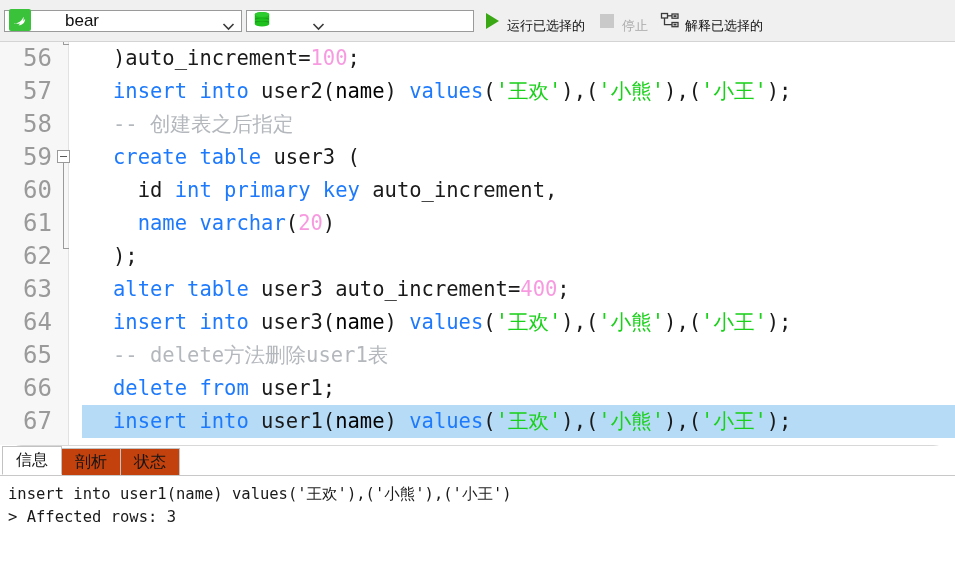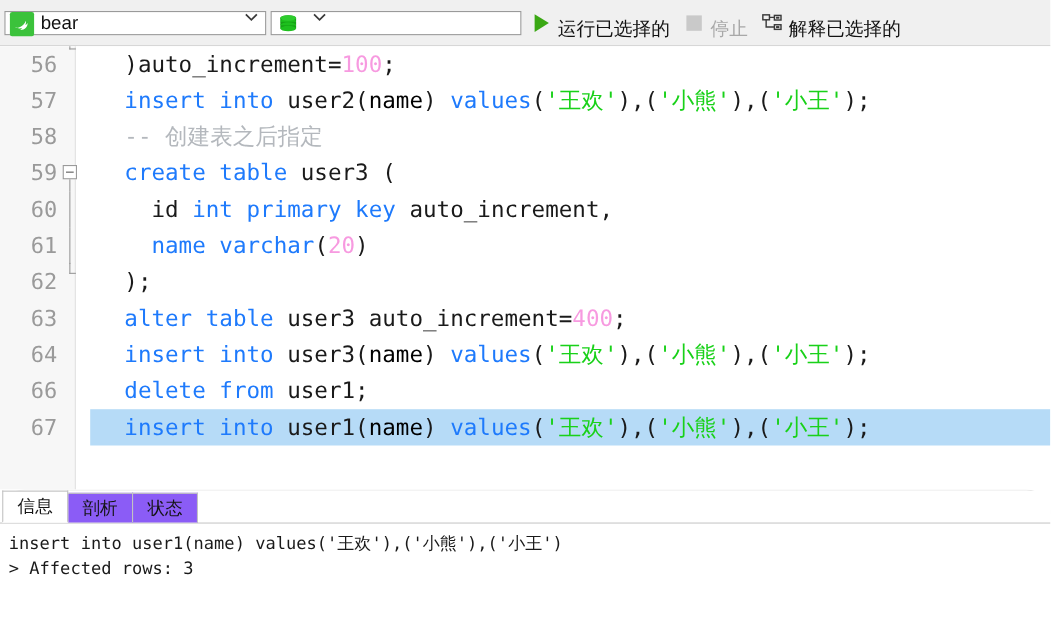--- a/index.html
+++ b/index.html
@@ -25,23 +25,24 @@
     align-items: center;
     padding: 0 4px;
     gap: 4px;
   }
   .combo {
     height: 22px;
     box-sizing: border-box;
     background: #ffffff;
     border: 1px solid #9a9a9a;
     display: flex;
-    align-items: flex-start;
+    align-items: flex-end;
     padding: 0 2px 0 4px;
     position: relative;
+    gap: 28px;
   }
   .combo.conn { width: 238px; }
   .combo.db   { width: 228px; }
   .combo-icon {
     width: 22px; height: 22px;
     flex: 0 0 22px;
     margin-right: 6px;
     position: relative;
   }
   
@@ -80,21 +81,21 @@
   }
   .tb-btn {
     display: flex;
     align-items: center;
     height: 32px;
     padding: 0 4px;
     gap: 5px;
     white-space: nowrap;
   }
   .tb-btn .tb-label {
-    font-size: 17px;
+    font-size: 13px;
     color: #121212;
     font-family: Liberation Sans, sans-serif;
     margin-top: 11px;
   }
   .tb-btn.disabled .tb-label { color: #a8a8a8; }
   .tb-ico {
     width: 20px; height: 20px;
     flex: 0 0 20px;
     display: flex; align-items: center; justify-content: center;
   }
@@ -139,21 +140,21 @@
     left: 82px; right: 0; top: 0; bottom: 0;
     background: #b6dbf7;
   }
   .lnum {
     width: 56px;
     flex: 0 0 56px;
     text-align: right;
     padding-right: 4px;
     box-sizing: border-box;
     font-family: "DejaVu Sans Mono", monospace;
-    font-size: 20px;
+    font-size: 24px;
     color: #9a9a9a;
     line-height: 33px;
     position: relative;
     z-index: 2;
   }
   .foldcol {
     width: 14px;
     flex: 0 0 14px;
     height: 33px;
     position: relative;
@@ -248,21 +249,21 @@
     box-sizing: border-box;
   }
   .tab {
     height: 27px;
     box-sizing: border-box;
     padding: 0 13px;
     display: flex;
     align-items: center;
     font-size: 16px;
     color: #141414;
-    background: #8b5cf6;
+    background: #c2410c;
     border: 1px solid #c2c2c2;
     border-bottom: none;
     margin-right: -1px;
     font-family: "Liberation Sans", sans-serif;
   }
   .tab.active {
     background: #ffffff;
     height: 29px;
     position: relative;
     z-index: 3;
@@ -400,20 +401,25 @@
         <div class="lnum">63</div>
         <div class="foldcol"></div>
         <div class="code"><span class="kw">alter table</span><span> user3 auto_increment=</span><span class="num">400</span><span>;</span></div>
       </div>
       <div class="row">
         <div class="lnum">64</div>
         <div class="foldcol"></div>
         <div class="code"><span class="kw">insert into</span><span> user3(</span><span class="col">name</span><span>) </span><span class="kw">values</span><span>(</span><span class="str">'王欢'</span><span>),(</span><span class="str">'小熊'</span><span>),(</span><span class="str">'小王'</span><span>);</span></div>
       </div>
       <div class="row">
+        <div class="lnum">65</div>
+        <div class="foldcol"></div>
+        <div class="code"><span class="cmt">-- delete方法删除user1表</span></div>
+      </div>
+      <div class="row">
         <div class="lnum">66</div>
         <div class="foldcol"></div>
         <div class="code"><span class="kw">delete from</span><span> user1;</span></div>
       </div>
       <div class="row sel">
         <div class="selbg"></div>
         <div class="lnum">67</div>
         <div class="foldcol"></div>
         <div class="code"><span class="kw">insert into</span><span> user1(</span><span class="col">name</span><span>) </span><span class="kw">values</span><span>(</span><span class="str">'王欢'</span><span>),(</span><span class="str">'小熊'</span><span>),(</span><span class="str">'小王'</span><span>);</span></div>
       </div>

